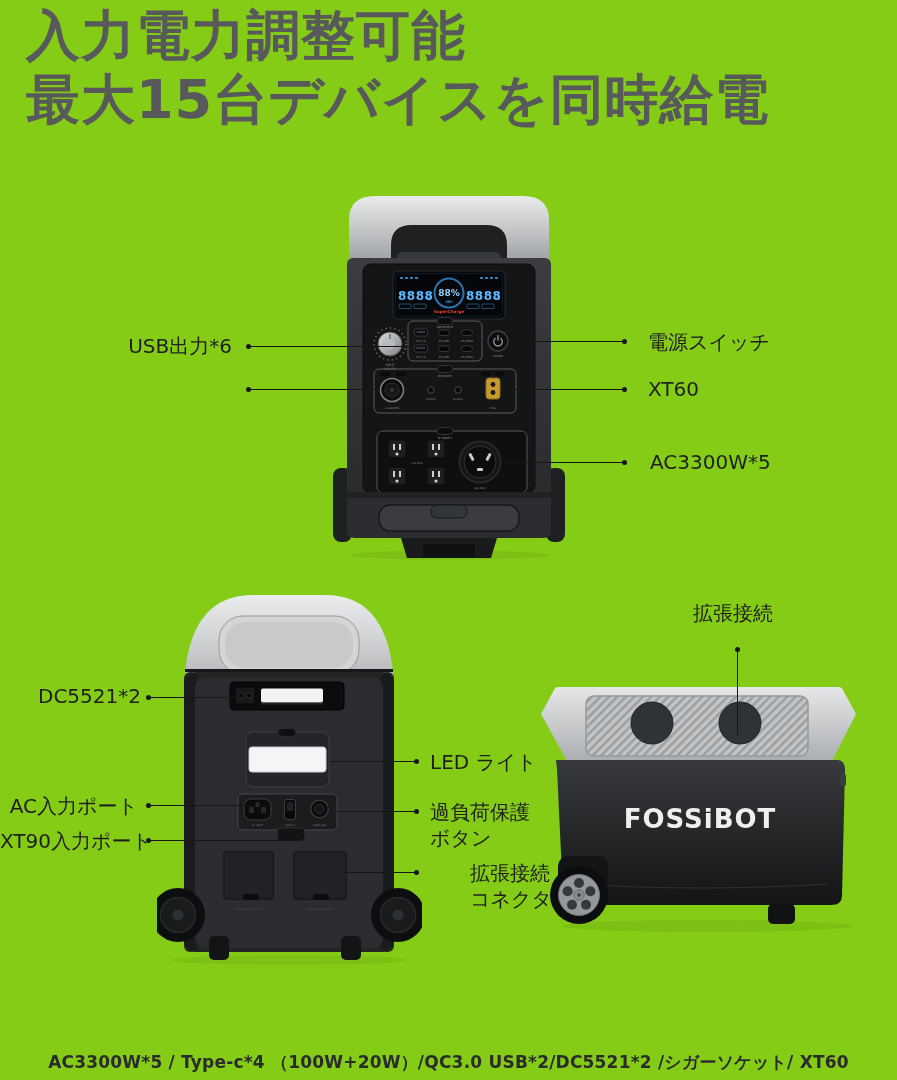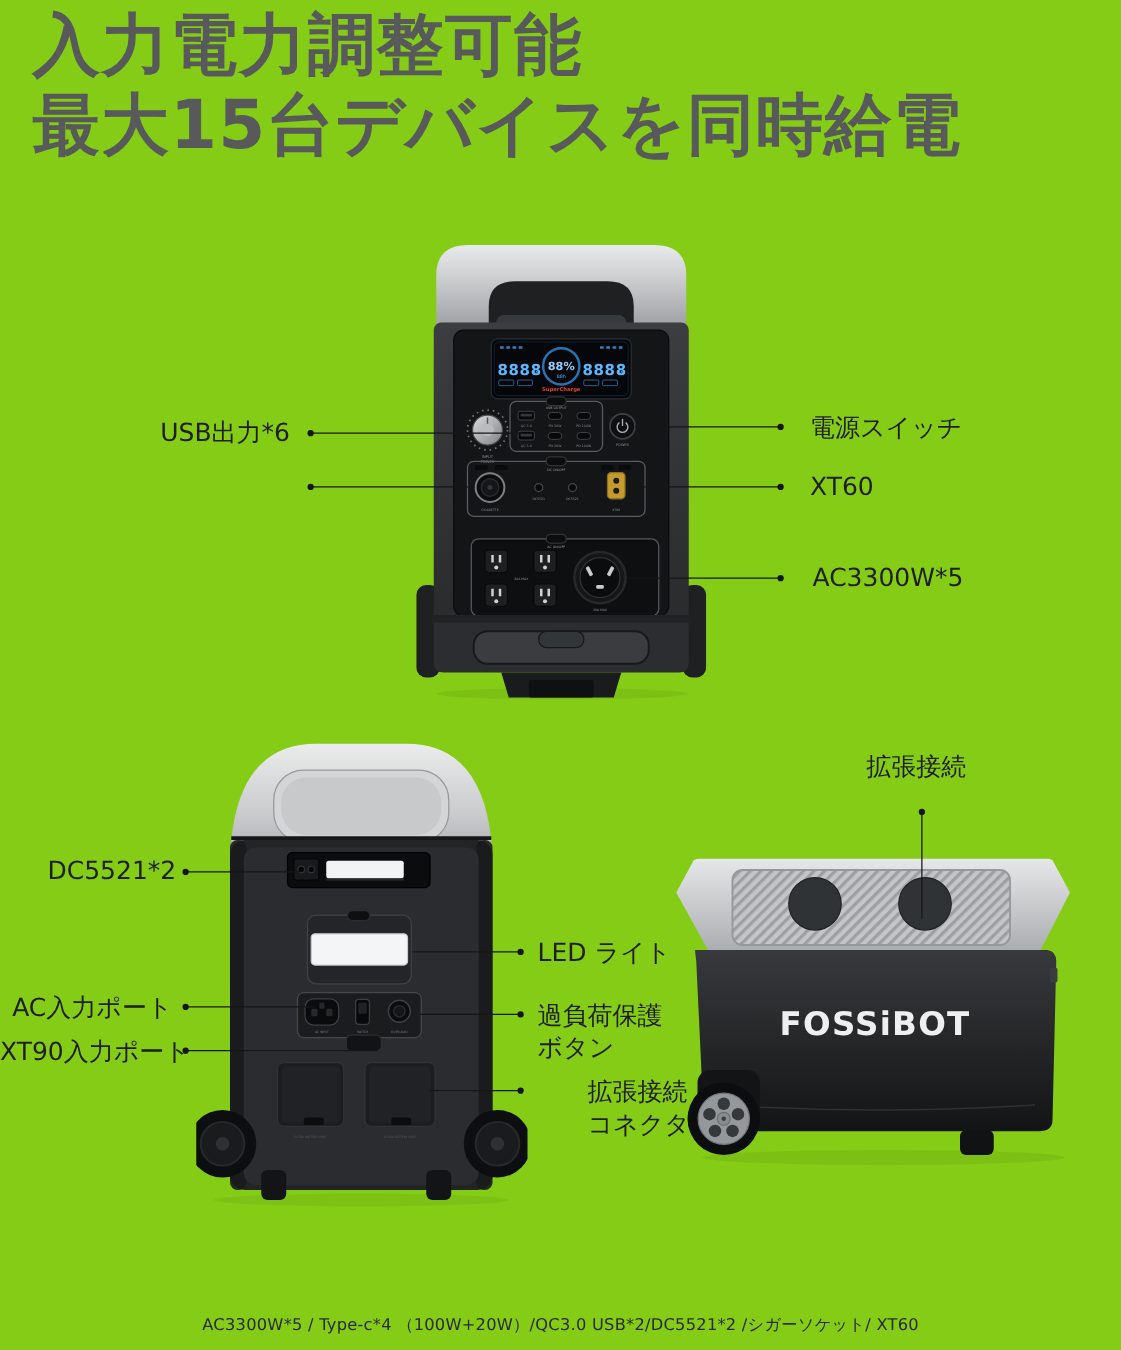--- a/index.html
+++ b/index.html
@@ -8,21 +8,21 @@
   .title{position:absolute;left:26px;top:4px;font-size:54px;font-weight:bold;
          color:#58595b;line-height:64px;letter-spacing:1px;white-space:nowrap;}
   .ann{position:absolute;font-size:20px;color:#1f1f1f;white-space:nowrap;}
   .ra{text-align:right;}
   .two-line{line-height:26px;}
   .lead{position:absolute;height:0;border-top:1.5px solid #161616;}
   .vlead{position:absolute;width:0;border-left:1.5px solid #161616;}
   .dot{position:absolute;width:5px;height:5px;background:#161616;border-radius:50%;}
   .fig{position:absolute;}
   .footer{position:absolute;left:0;right:0;top:1051px;text-align:center;
-          font-size:13px;color:#2b2b2b;letter-spacing:.2px;}
+          font-size:17px;color:#2b2b2b;letter-spacing:.2px;font-weight:bold;}
   svg{display:block;}
   svg text{font-family:"DejaVu Sans","Liberation Sans",sans-serif;}
 </style>
 </head>
 <body>
 
 <div class="page">
 
   <div class="title">
     <div>入力電力調整可能</div>

